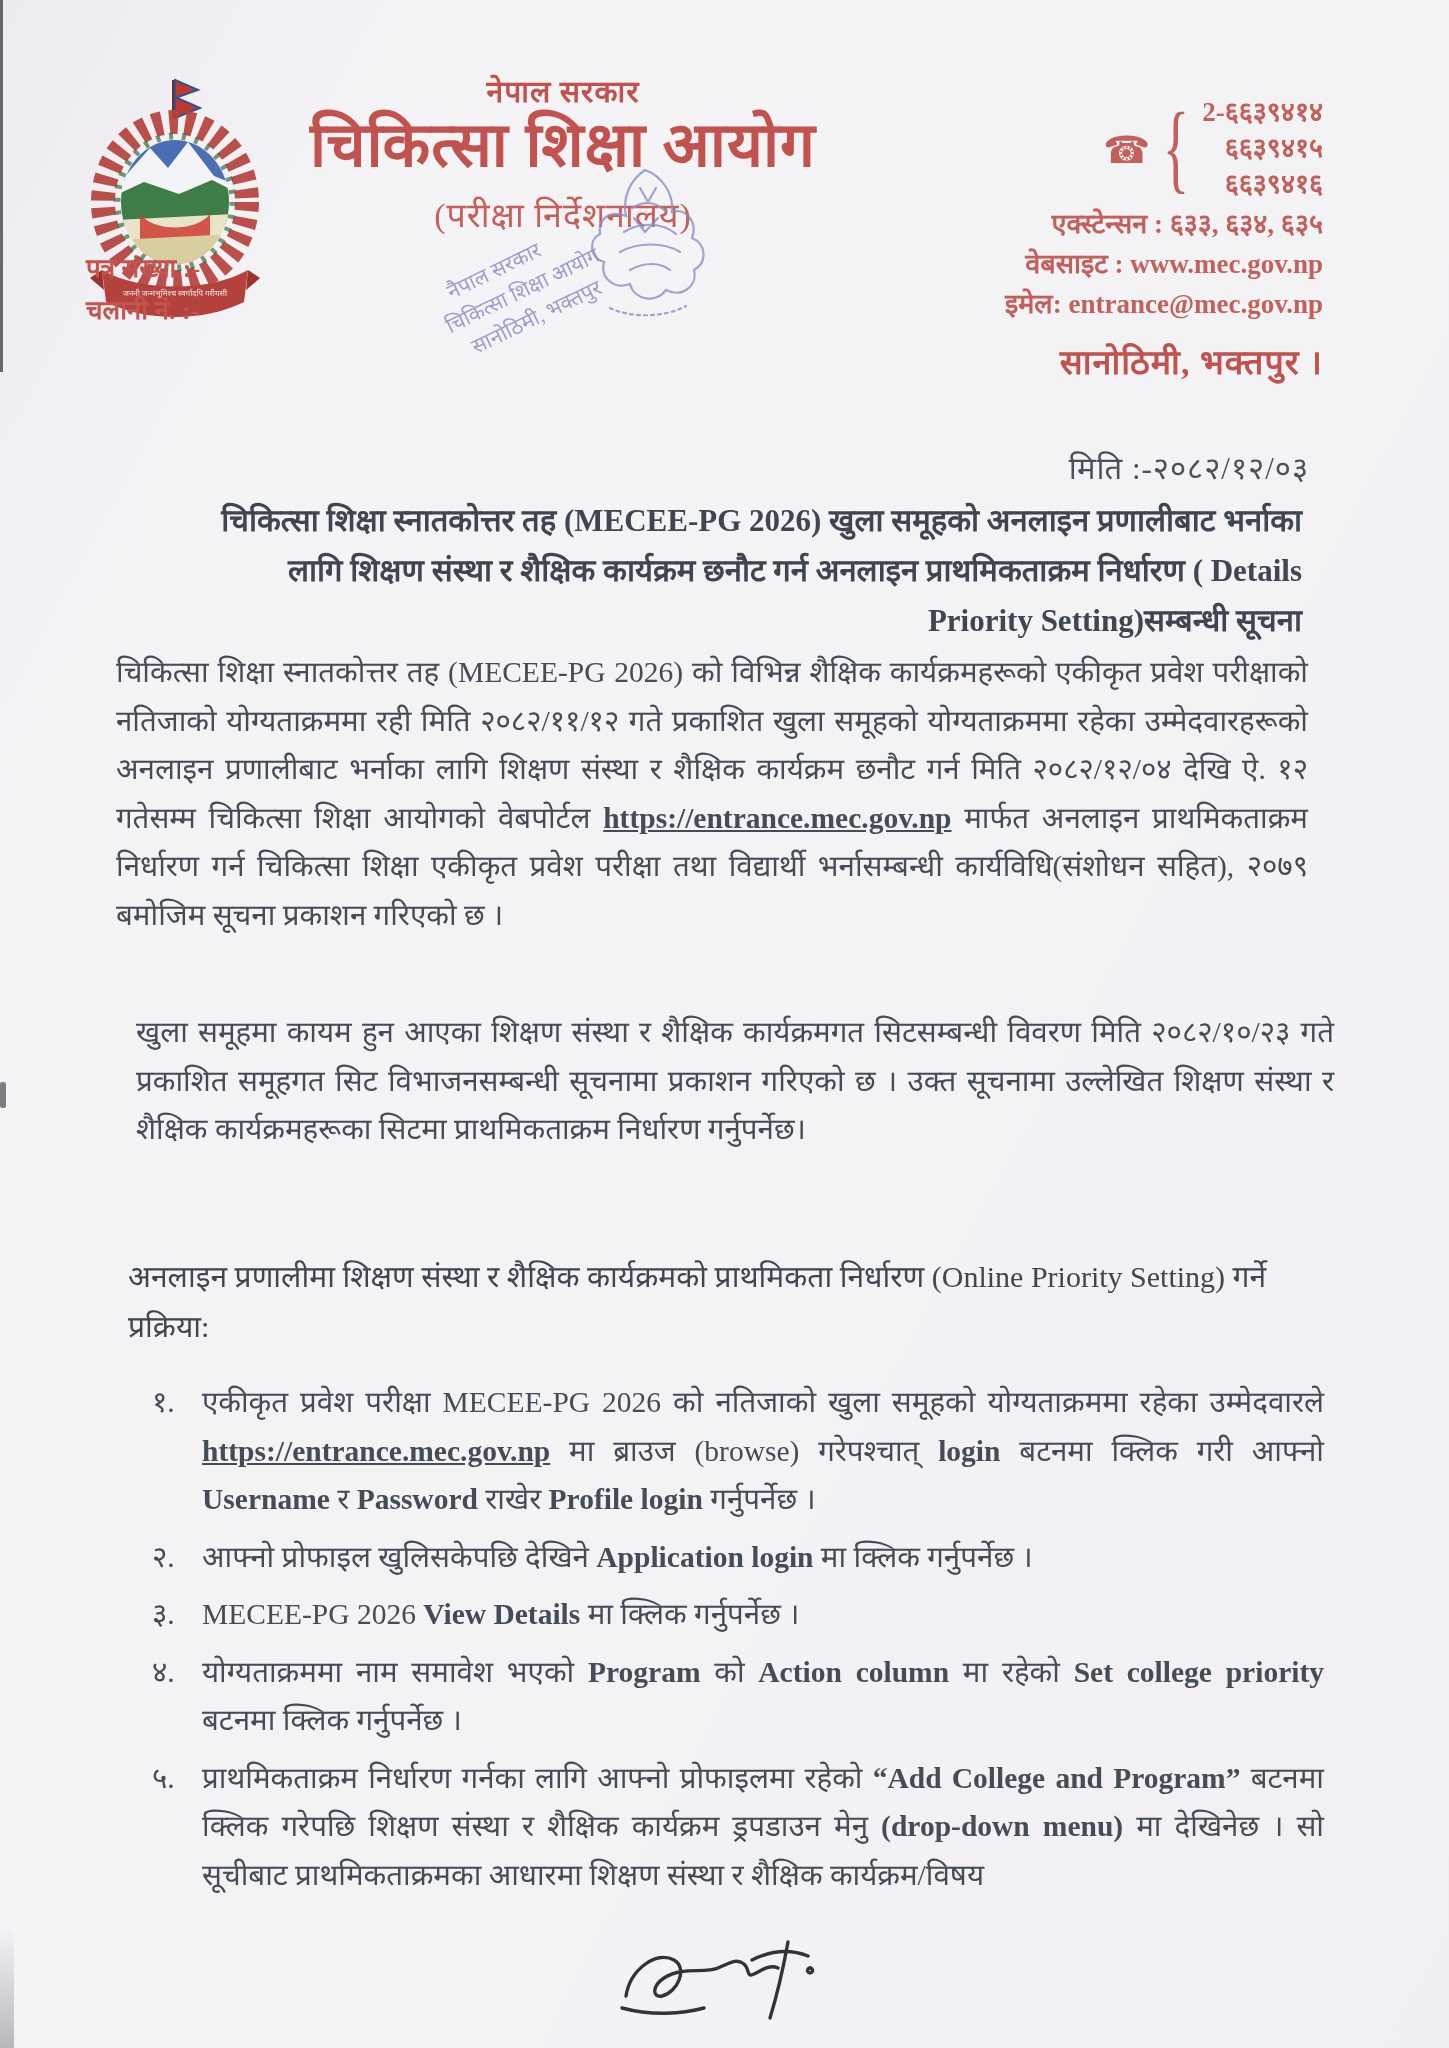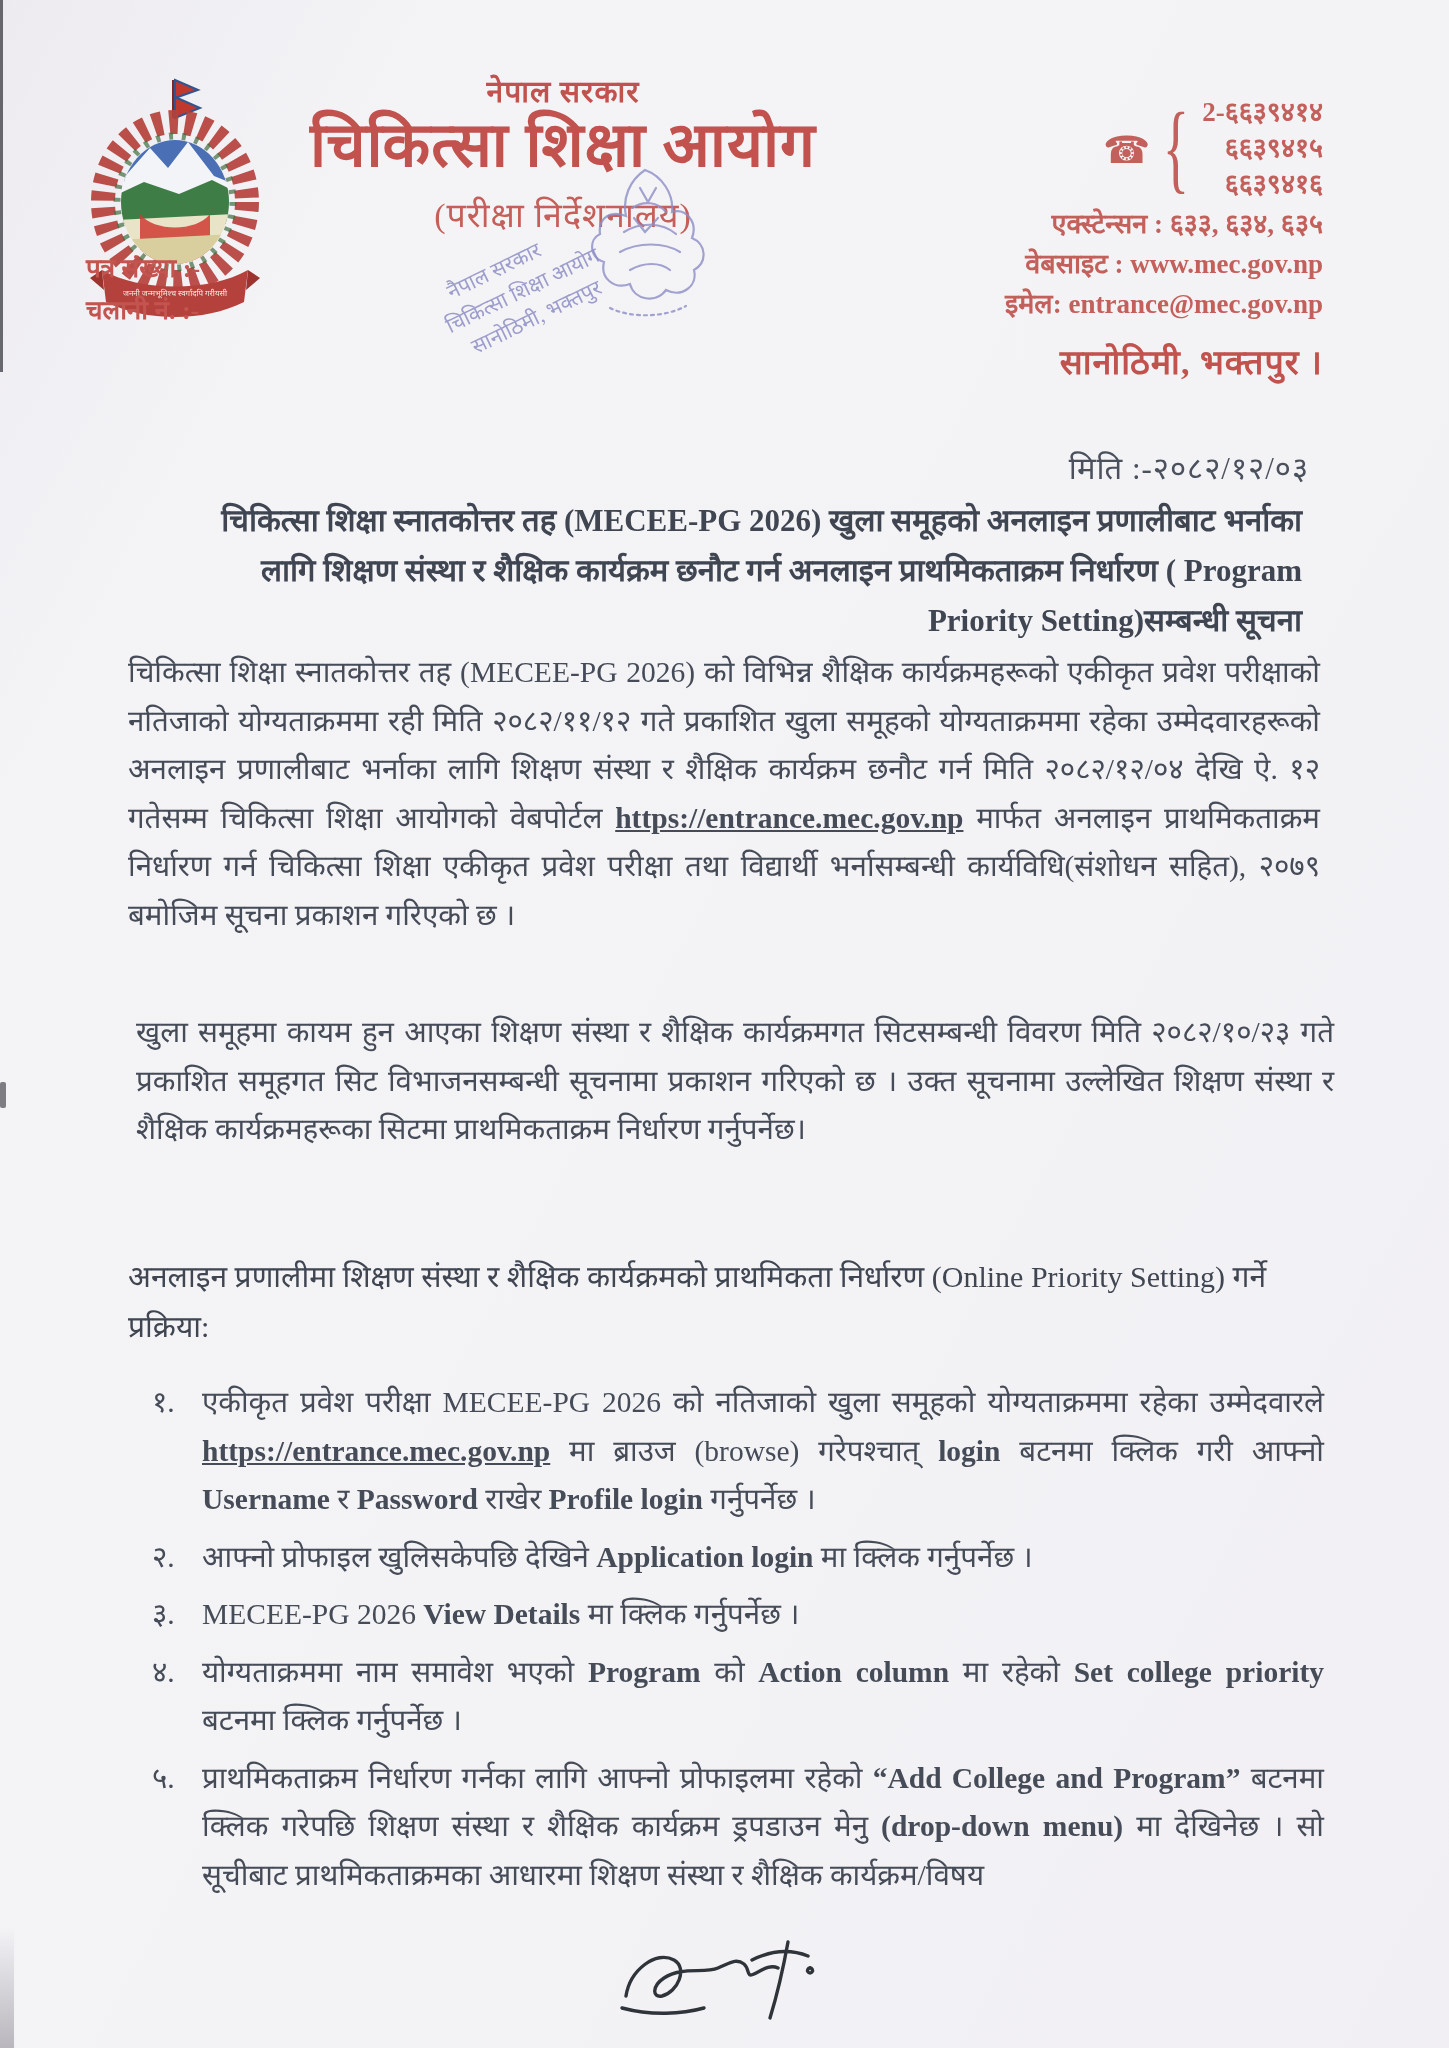--- a/index.html
+++ b/index.html
@@ -41,21 +41,21 @@
   .stamp-text{position:absolute;left:6px;top:84px;transform:rotate(-26deg);color:#8d8ec6;opacity:.85;font-size:21px;line-height:30px;white-space:nowrap;font-family:"Liberation Serif",serif;}
   .stamp-text div:nth-child(2){margin-left:-16px;}
   .stamp-text div:nth-child(3){margin-left:-2px;}
 
   .date-line{position:absolute;right:140px;top:446px;font-size:31px;color:#4a515d;letter-spacing:1px;}
 
   
   .subject{position:absolute;left:150px;top:496px;width:1152px;text-align:right;
     font-size:31px;font-weight:700;color:#3f4652;line-height:50px;}
   .para{position:absolute;font-size:29.5px;line-height:48.5px;text-align:justify;color:#454c58;}
-  .para1{left:128px;top:648px;width:1192px;}
+  .para1{left:116px;top:648px;width:1192px;}
   .para2{left:136px;top:1008px;width:1198px;}
   .link{font-weight:700;text-decoration:underline;}
   .b{font-weight:700;}
   .process-heading{position:absolute;left:128px;top:1252px;width:1192px;
     font-size:30px;font-weight:400;color:#3f4652;line-height:50px;text-align:left;}
 
   .steps{position:absolute;left:152px;top:1378px;width:1172px;list-style:none;margin:0;padding:0;}
   .step{display:flex;gap:12px;margin-bottom:9px;font-size:29.5px;line-height:48.5px;color:#454c58;}
   .step-num{min-width:38px;flex:none;}
   .step-text{flex:1;text-align:justify;}
@@ -145,21 +145,21 @@
       <div>नैपाल सरकार</div>
       <div>चिकित्सा शिक्षा आयोग</div>
       <div>सानोठिमी, भक्तपुर</div>
     </div>
   </div>
 
   <div class="date-line">मिति :-२०८२/१२/०३</div>
 
   <div class="subject">
     <div>चिकित्सा शिक्षा स्नातकोत्तर तह (MECEE-PG 2026) खुला समूहको अनलाइन प्रणालीबाट भर्नाका</div>
-    <div>लागि शिक्षण संस्था र शैक्षिक कार्यक्रम छनौट गर्न अनलाइन प्राथमिकताक्रम निर्धारण ( Program</div>
+    <div>लागि शिक्षण संस्था र शैक्षिक कार्यक्रम छनौट गर्न अनलाइन प्राथमिकताक्रम निर्धारण ( Details</div>
     <div>Priority  Setting)सम्बन्धी सूचना</div>
   </div>
 
   <div class="para para1"><span>चिकित्सा शिक्षा स्नातकोत्तर तह  (MECEE-PG 2026) को विभिन्न शैक्षिक कार्यक्रमहरूको एकीकृत प्रवेश परीक्षाको नतिजाको योग्यताक्रममा रही मिति २०८२/११/१२ गते प्रकाशित खुला समूहको योग्यताक्रममा रहेका उम्मेदवारहरूको अनलाइन प्रणालीबाट भर्नाका लागि शिक्षण संस्था र शैक्षिक कार्यक्रम छनौट गर्न मिति २०८२/१२/०४ देखि ऐ. १२ गतेसम्म चिकित्सा शिक्षा आयोगको वेबपोर्टल </span><span class="link">https://entrance.mec.gov.np</span><span> मार्फत अनलाइन प्राथमिकताक्रम निर्धारण गर्न चिकित्सा शिक्षा एकीकृत प्रवेश परीक्षा तथा विद्यार्थी भर्नासम्बन्धी कार्यविधि(संशोधन सहित), २०७९ बमोजिम सूचना प्रकाशन गरिएको छ  ।</span></div>
 
   <div class="para para2">खुला समूहमा कायम हुन आएका शिक्षण संस्था र शैक्षिक कार्यक्रमगत सिटसम्बन्धी विवरण मिति २०८२/१०/२३ गते प्रकाशित समूहगत सिट विभाजनसम्बन्धी सूचनामा प्रकाशन गरिएको छ । उक्त सूचनामा उल्लेखित शिक्षण संस्था र शैक्षिक कार्यक्रमहरूका सिटमा प्राथमिकताक्रम निर्धारण गर्नुपर्नेछ।</div>
 
   <div class="process-heading">अनलाइन प्रणालीमा शिक्षण संस्था र शैक्षिक कार्यक्रमको प्राथमिकता निर्धारण (Online Priority Setting) गर्ने प्रक्रिया:</div>
 
   <ol class="steps">

